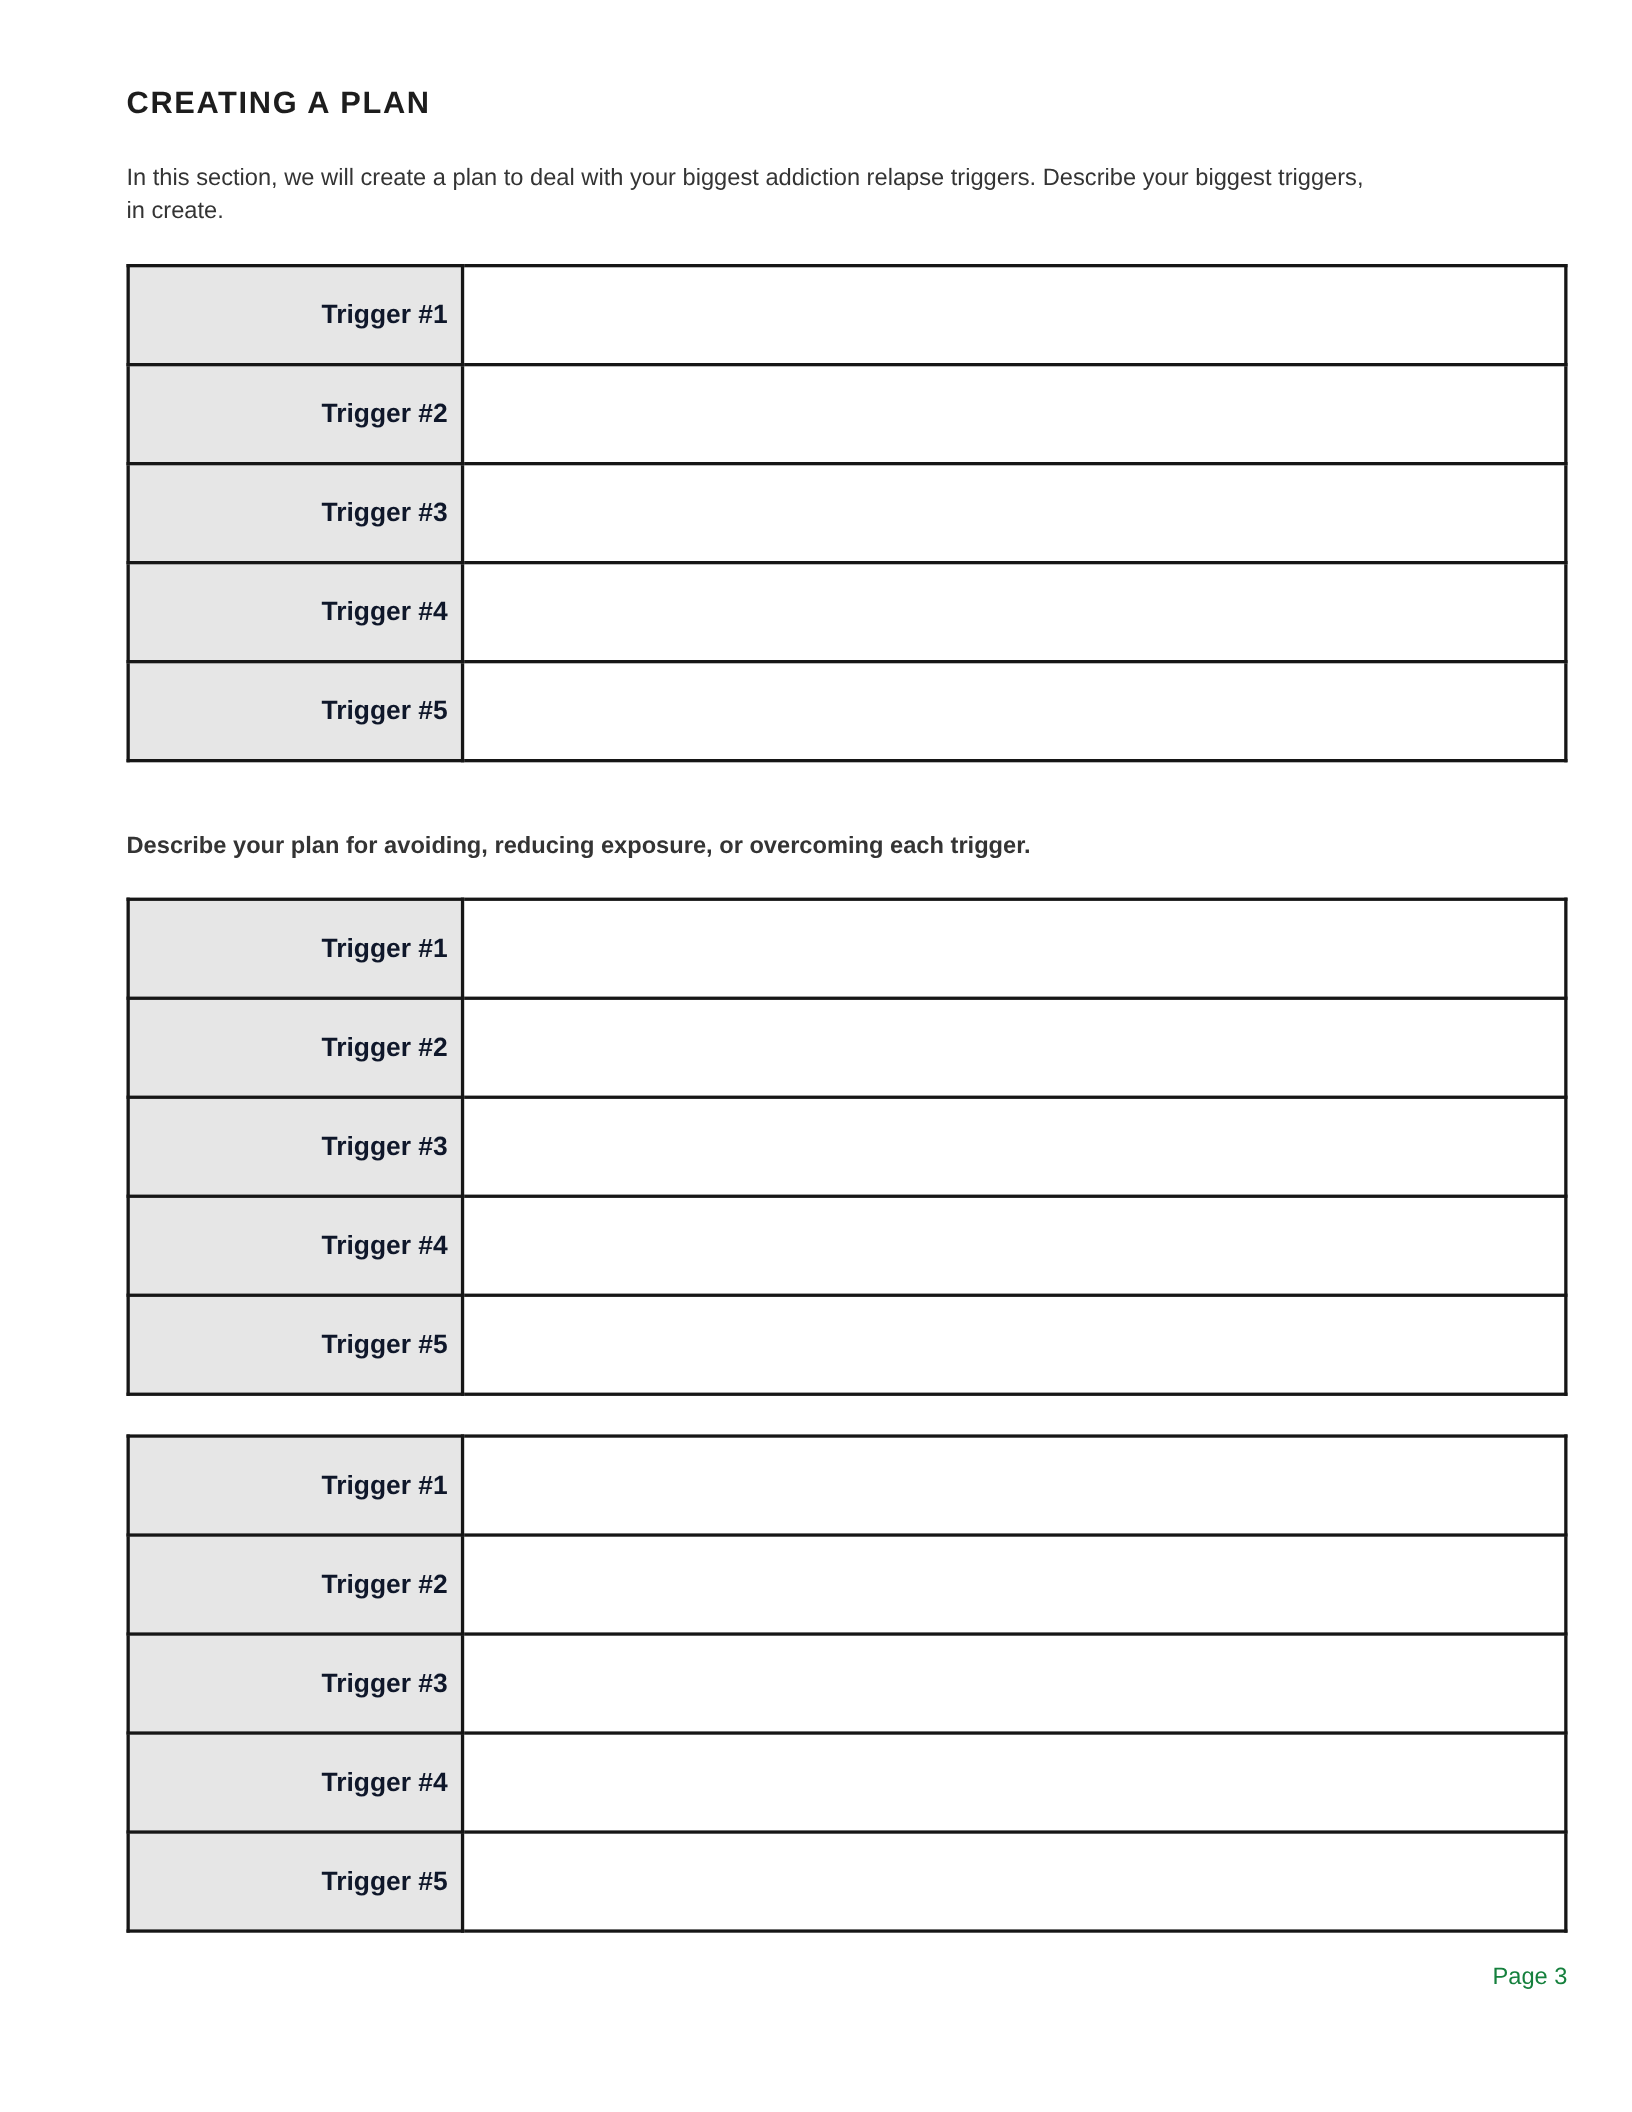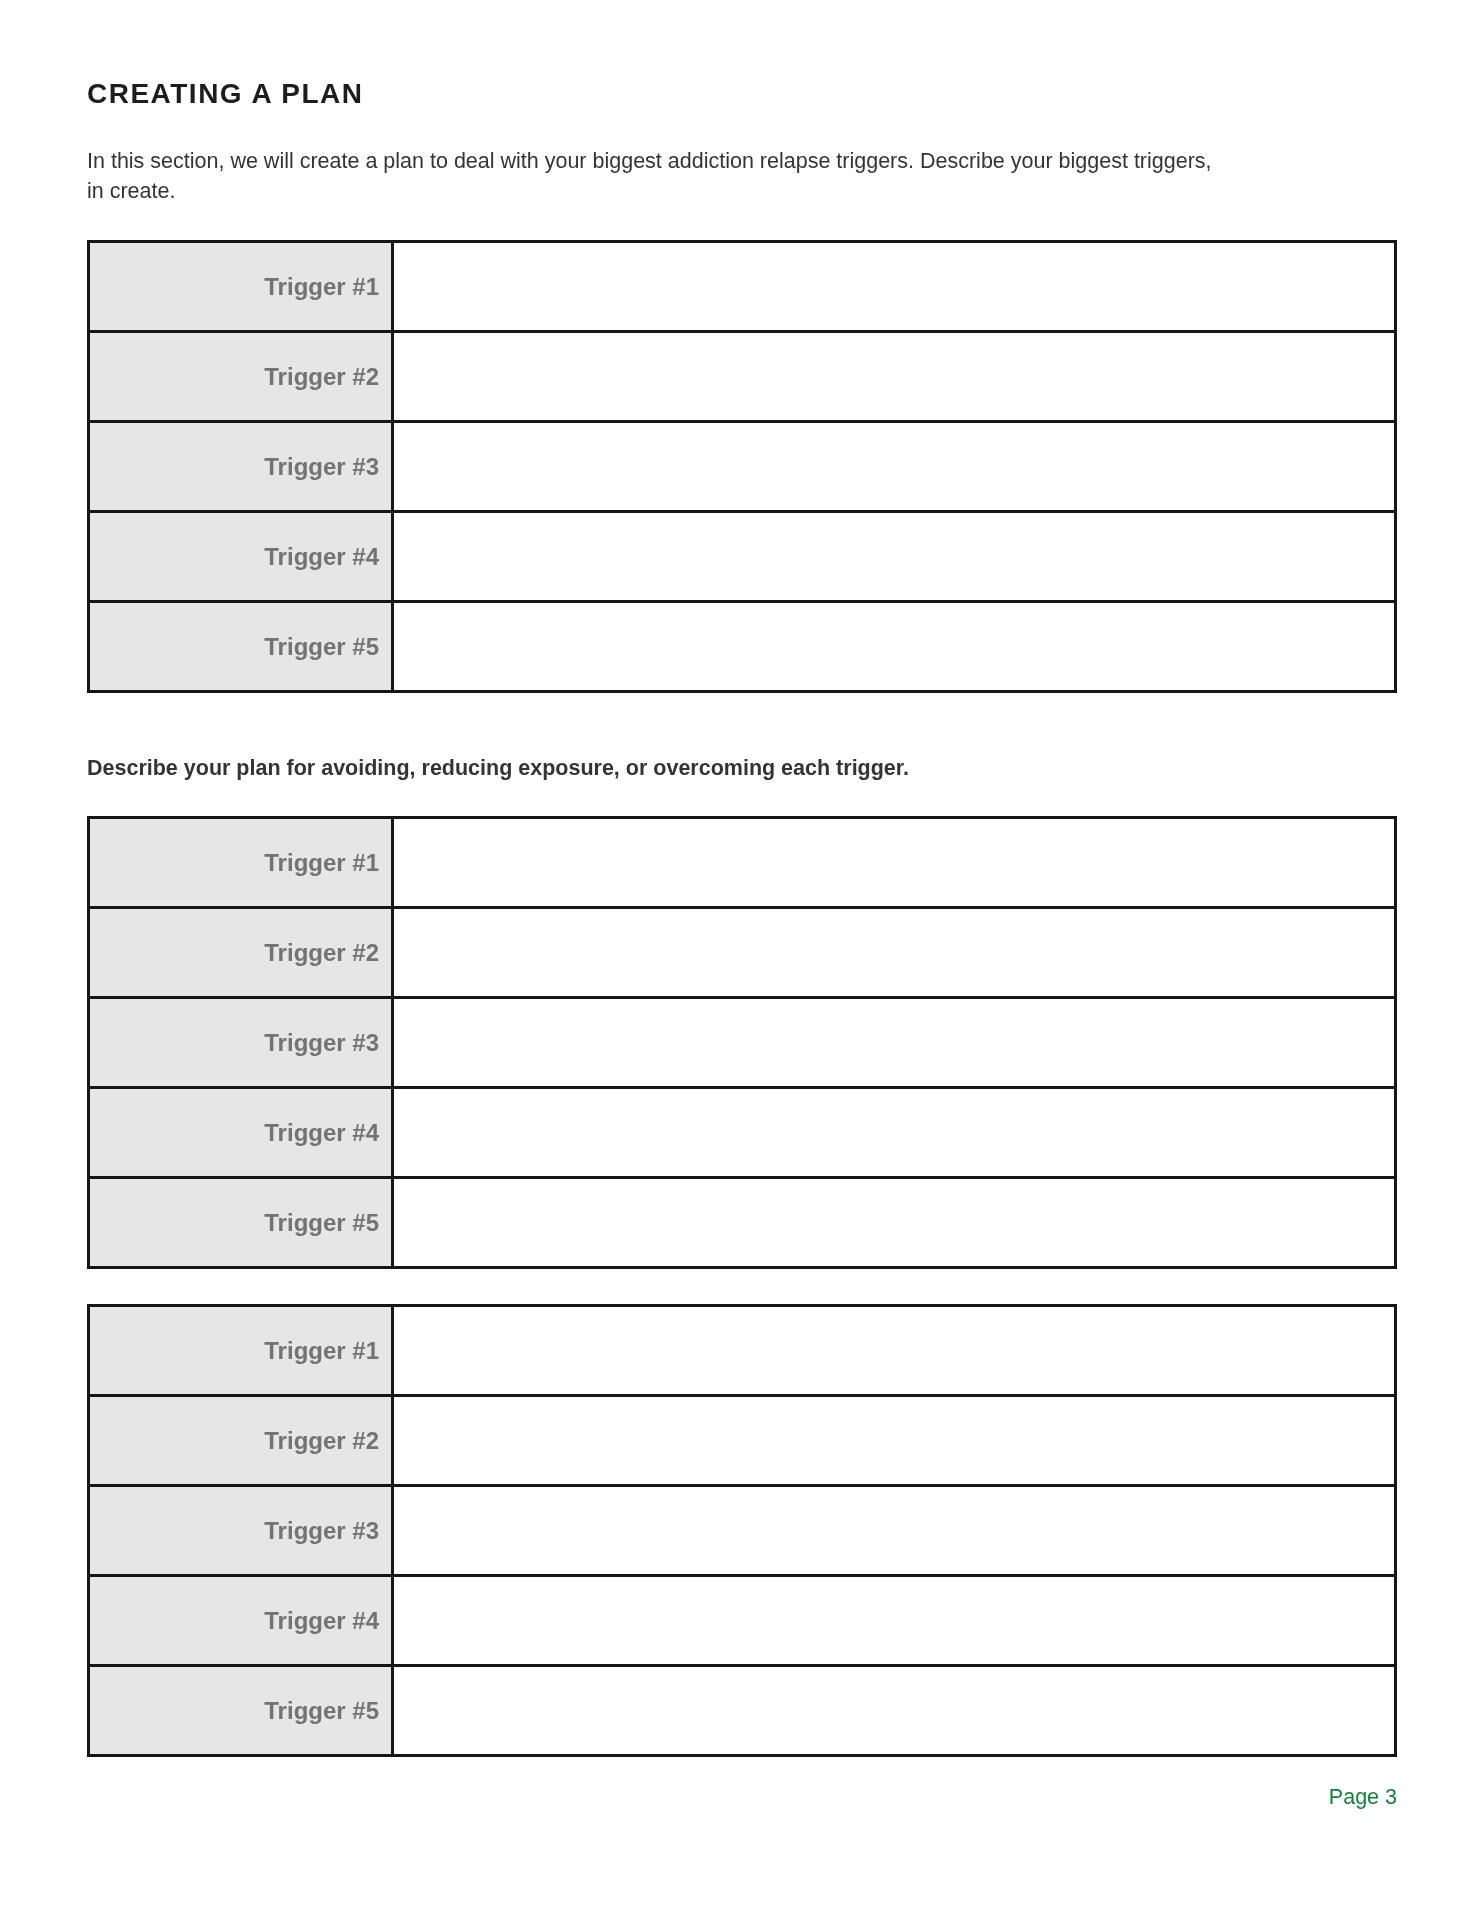--- a/index.html
+++ b/index.html
@@ -7,21 +7,21 @@
     padding: 0;
     background: #ffffff;
   }
   .page {
     width: 1484px;
     height: 1920px;
     background: #ffffff;
     font-family: "Liberation Sans", sans-serif;
     display: flow-root;
     box-sizing: border-box;
-    padding: 0 87px;
+    padding: 0 115px;
   }
   .page-title {
     margin: 80px 0 0 0;
     font-size: 28px;
     line-height: 28px;
     font-weight: bold;
     letter-spacing: 1.5px;
     color: #1d1d1d;
   }
   .intro {
@@ -54,21 +54,21 @@
     height: 85px;
     vertical-align: middle;
   }
   td.label-cell {
     width: 289px;
     background: #e6e6e6;
     text-align: right;
     padding: 0 12px 0 0;
     font-weight: bold;
     font-size: 24px;
-    color: #737373;
+    color: #0f172a;
   }
   td.value-cell {
     background: #ffffff;
   }
   .page-number {
     width: 1310px;
     margin-top: 25px;
     text-align: right;
     font-size: 21.5px;
     line-height: 30px;

